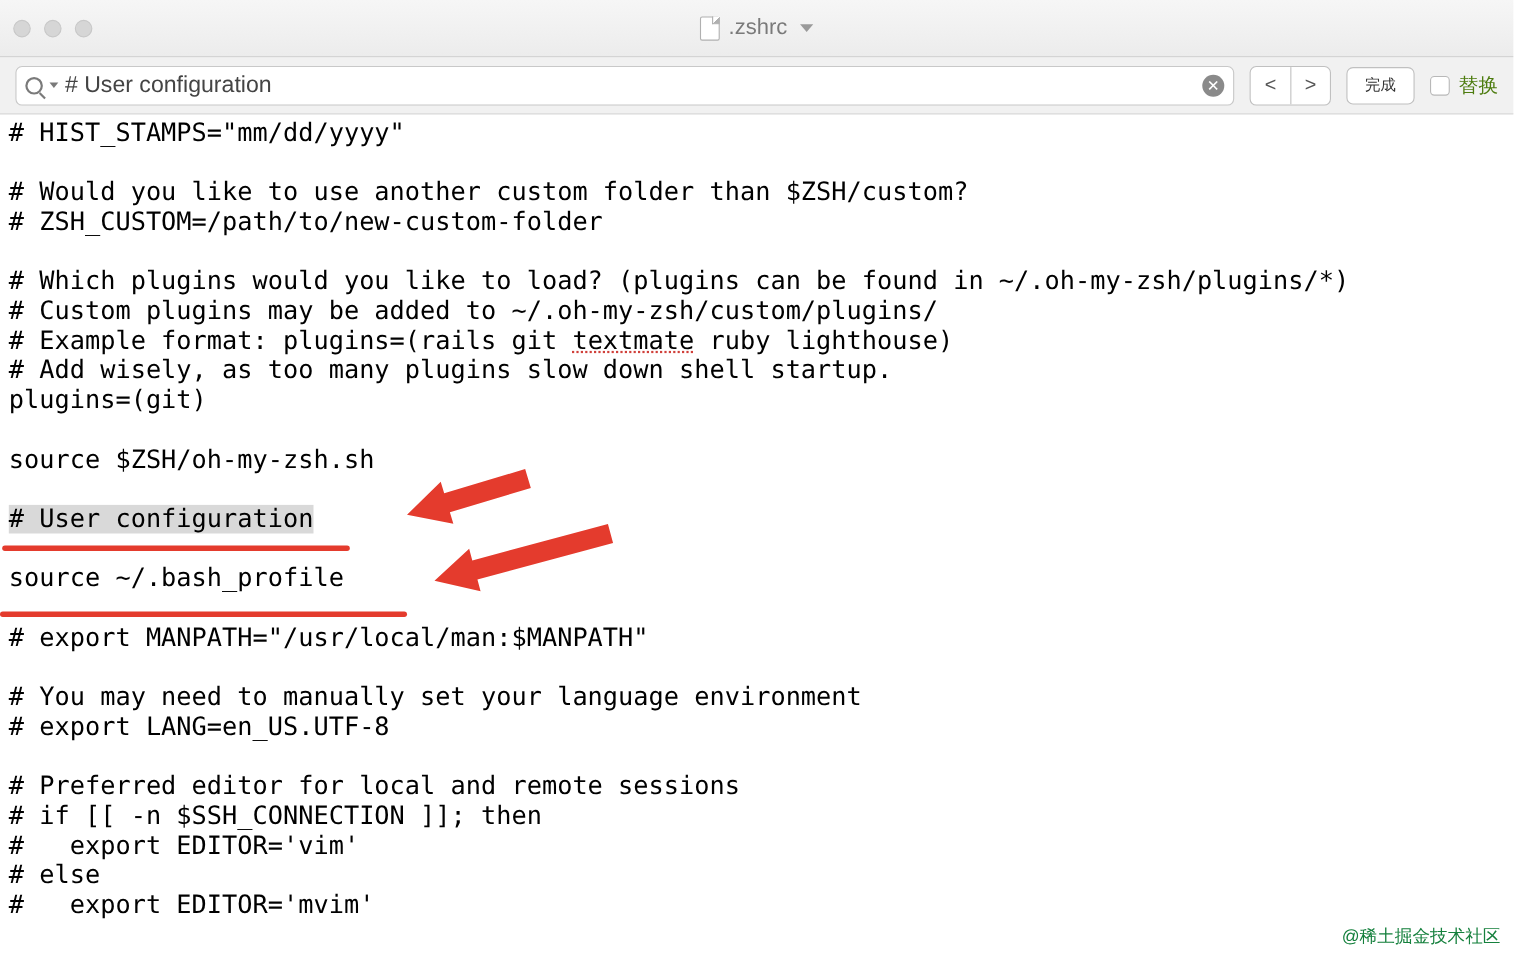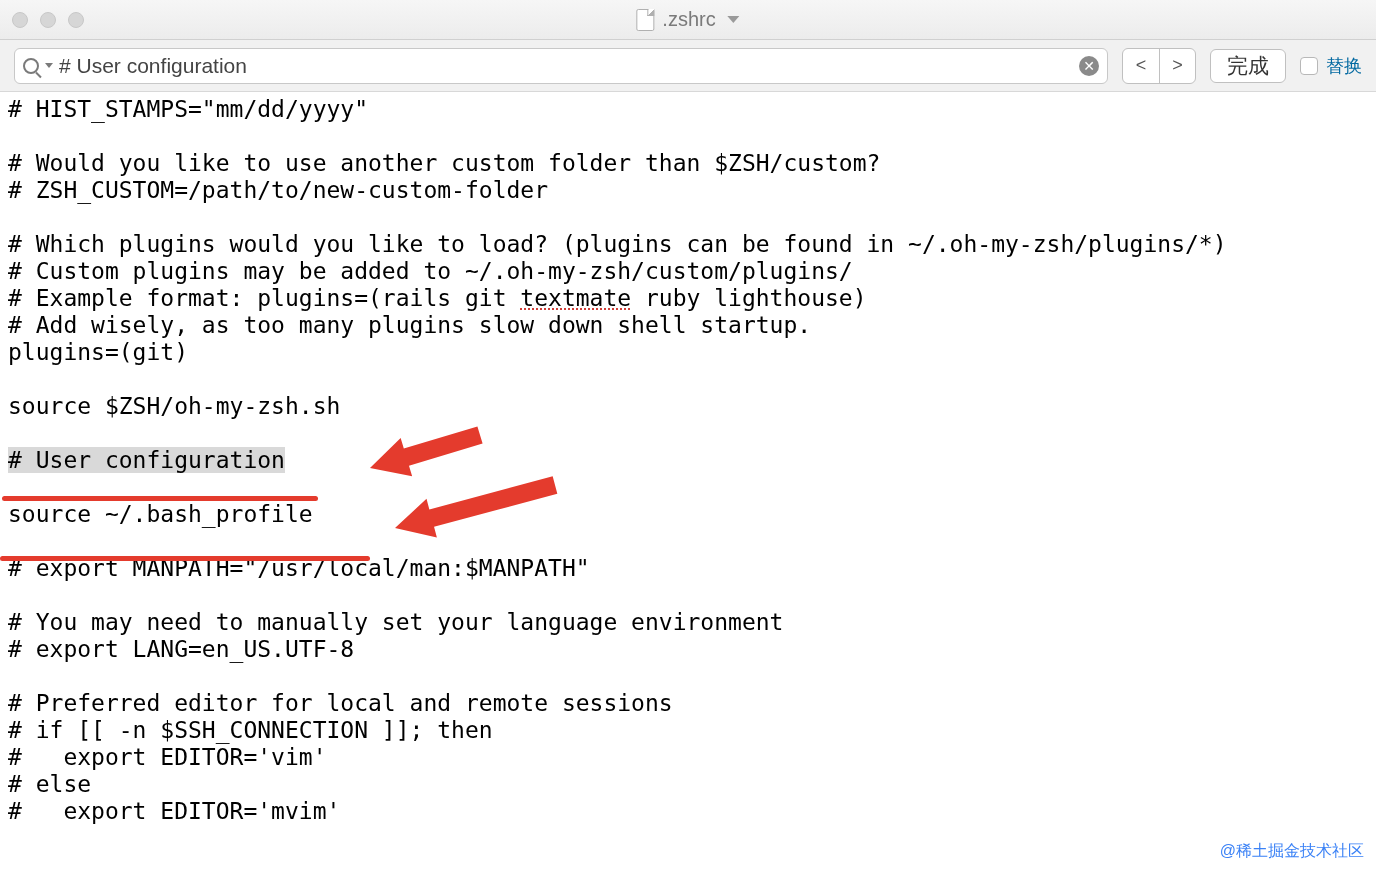--- a/index.html
+++ b/index.html
@@ -5,21 +5,21 @@
 * { margin: 0; padding: 0; box-sizing: border-box; }
 body {
   width: 1376px;
   height: 872px;
   font-family: -apple-system, BlinkMacSystemFont, "Helvetica Neue", sans-serif;
   background: #fff;
   overflow: hidden;
   position: relative;
 }
 .titlebar {
-  height: 40px;
+  height: 52px;
   background: linear-gradient(to bottom, #f6f6f6, #ececec);
   border-bottom: 1px solid #d0d0d0;
   display: flex;
   align-items: center;
   padding: 18px 12px;
   position: relative;
 }
 .traffic-lights {
   display: flex;
   gap: 12px;
@@ -142,40 +142,40 @@
   font-size: 18px;
   font-weight: 300;
 }
 .nav-btn + .nav-btn { border-left: 1px solid #c0c0c0; }
 .done-btn {
   height: 34px;
   padding: 0 16px;
   border: 1px solid #c0c0c0;
   border-radius: 6px;
   background: #fff;
-  font-size: 21px;
+  font-size: 14px;
   color: #333;
   display: flex;
   align-items: center;
   cursor: pointer;
 }
 .replace-group {
   display: flex;
   align-items: center;
   gap: 8px;
 }
 .checkbox {
   width: 18px; height: 18px;
   border: 1px solid #b8b8b8;
   border-radius: 4px;
   background: #fff;
 }
 .replace-label {
   font-size: 18px;
-  color: #0369a1;
+  color: #4d7c0f;
 }
 .editor {
   padding: 4px 8px;
   font-family: "Menlo", "Monaco", monospace;
   font-size: 23px;
   line-height: 27px;
   color: #000;
   white-space: pre;
   position: relative;
 }
@@ -193,21 +193,21 @@
 .red-underline {
   position: absolute;
   height: 5px;
   background: #e43b2d;
   border-radius: 3px;
 }
 .watermark {
   position: absolute;
   right: 12px;
   bottom: 10px;
-  color: #3b82f6;
+  color: #15803d;
   font-size: 16px;
 }
 </style>
 </head>
 <body>
 
 <div class="titlebar">
   <div class="traffic-lights">
     <div class="traffic-light"></div>
     <div class="traffic-light"></div>

